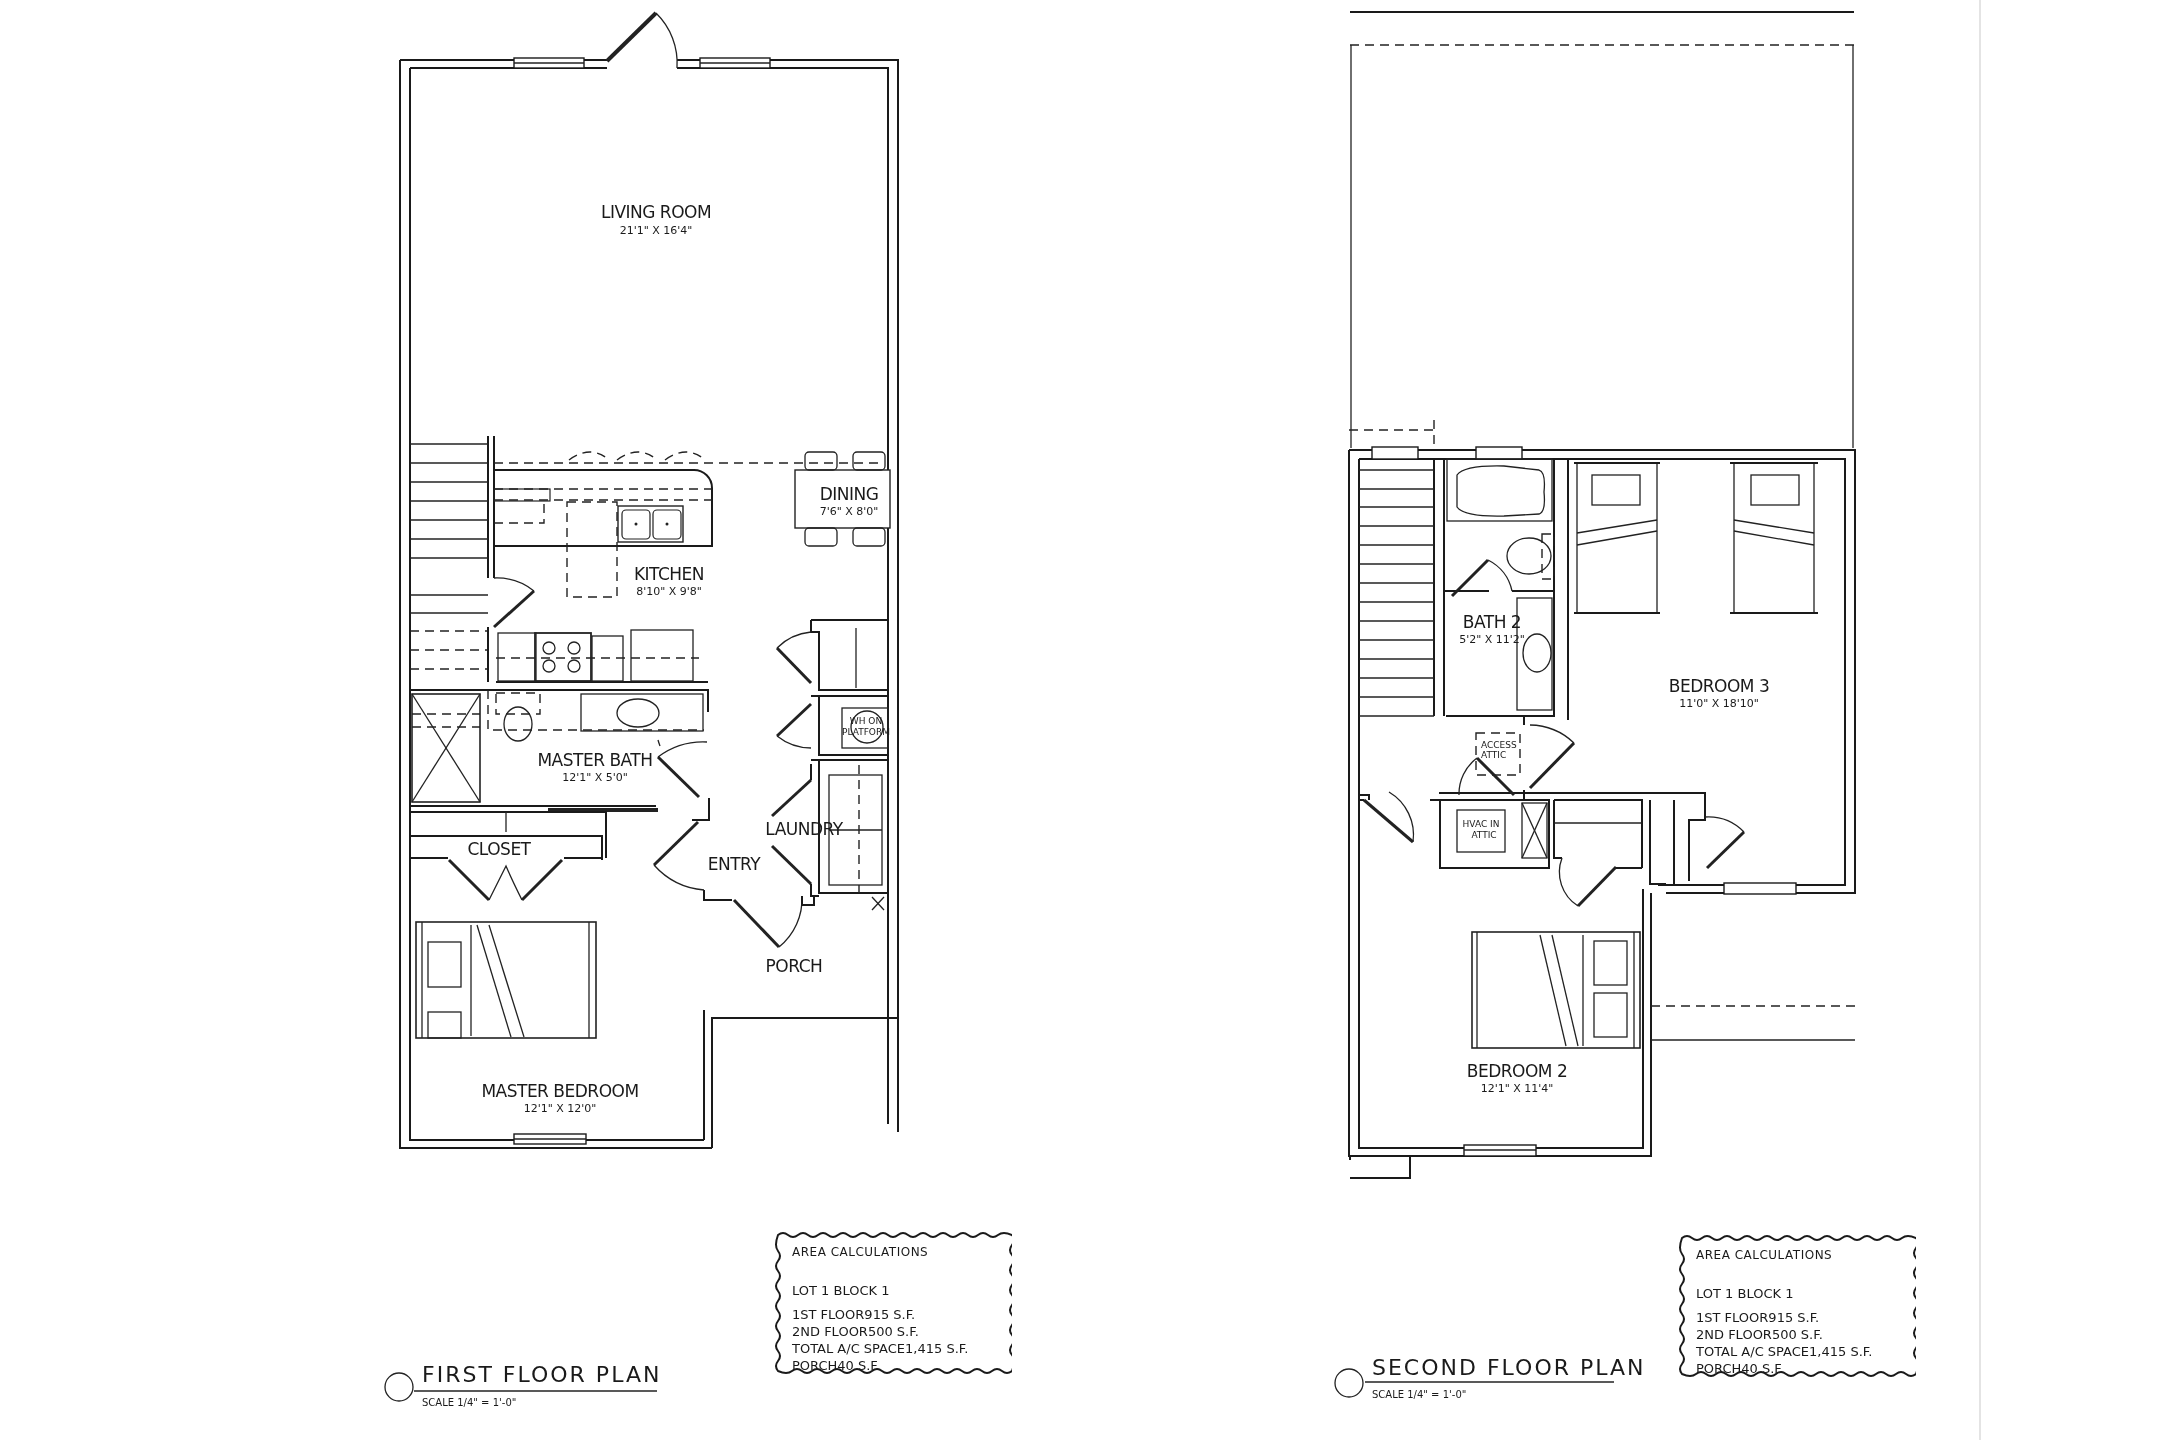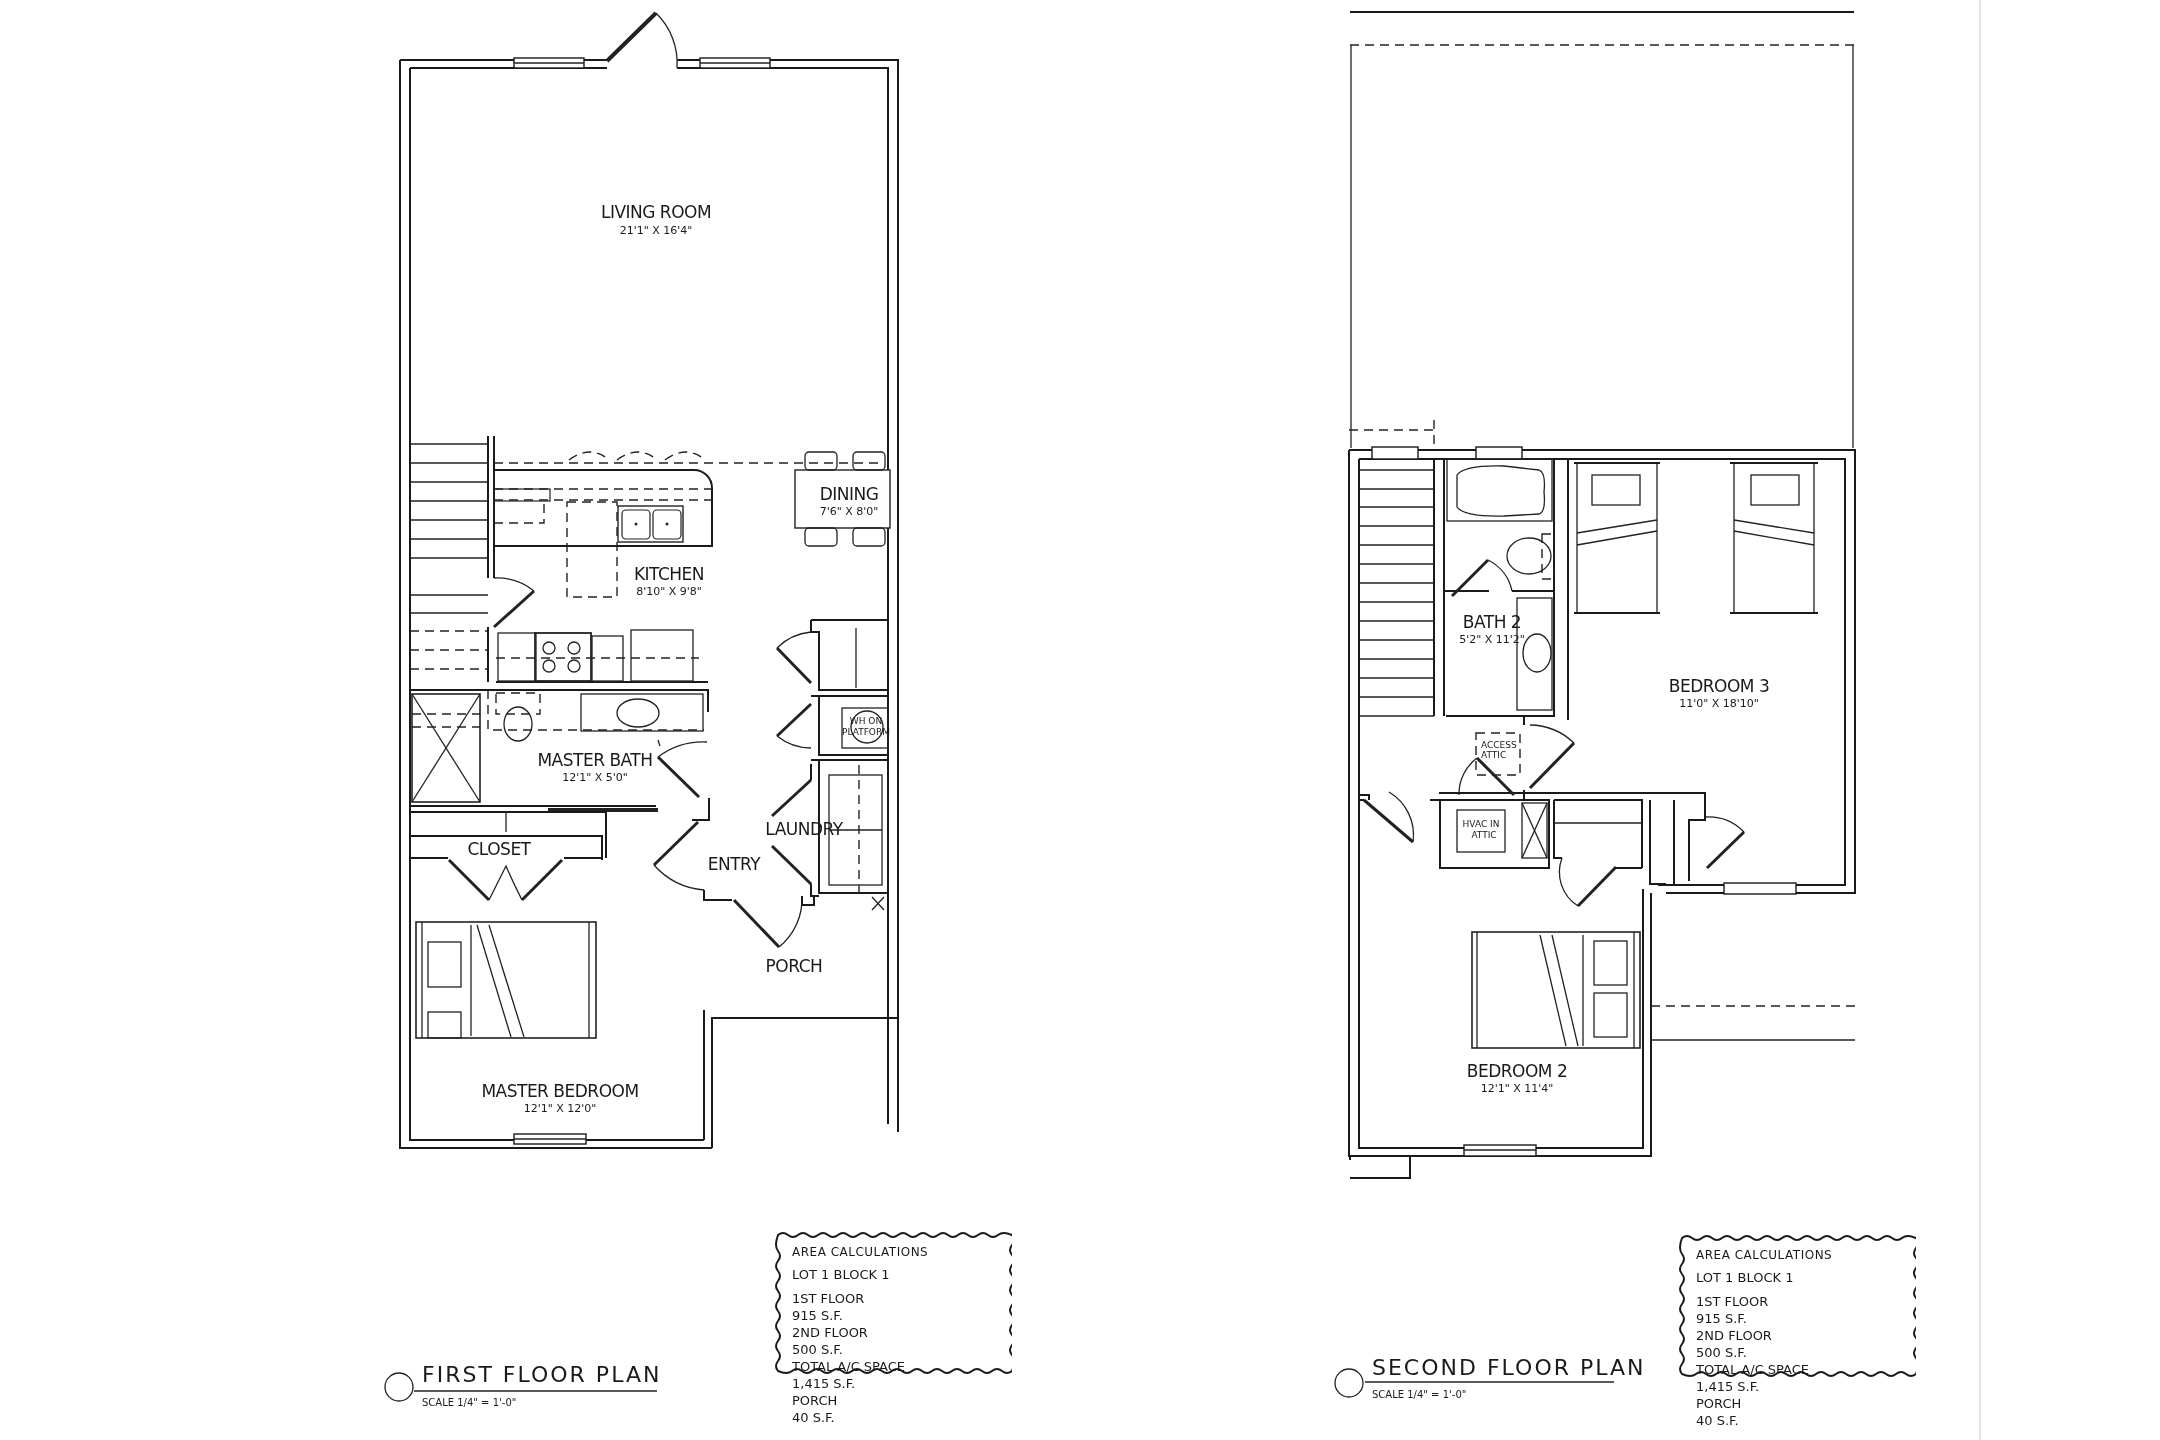--- a/index.html
+++ b/index.html
@@ -11,23 +11,23 @@
   .dim { font-size: 11px; }
   .tiny { font-size: 9px; }
   .ttl { font-size: 22px; letter-spacing: 2px; }
   .scl { font-size: 10px; }
   .w { stroke: #1a1a1a; stroke-width: 2; fill: none; }
   .t { stroke: #222; stroke-width: 1.3; fill: none; }
   .d { stroke: #222; stroke-width: 1.4; fill: none; stroke-dasharray: 9 6; }
   .area { position: absolute; width: 240px; height: 148px; box-sizing: border-box; padding: 16px 20px 0 20px; font-family: "DejaVu Sans", sans-serif; color: #1a1a1a; }
   .area .frame { position: absolute; left: 0; top: 0; width: 100%; height: 100%; }
   .area .h { font-size: 12px; letter-spacing: 0.5px; position: relative; }
-  .area .lot { font-size: 13px; margin-top: 8px; position: relative; }
+  .area .lot { font-size: 13px; margin-top: 24px; position: relative; }
   .area .rows { margin-top: 8px; position: relative; }
-  .area .row { display: flex; justify-content: flex-start; font-size: 13px; line-height: 17px; flex-direction: column; }
+  .area .row { display: flex; justify-content: flex-start; font-size: 13px; line-height: 17px; }
 </style>
 </head>
 <body>
 
 <div id="sheet">
 <svg width="2160" height="1440" viewBox="0 0 2160 1440" xmlns="http://www.w3.org/2000/svg">
 
   <g>
 
     <g>

